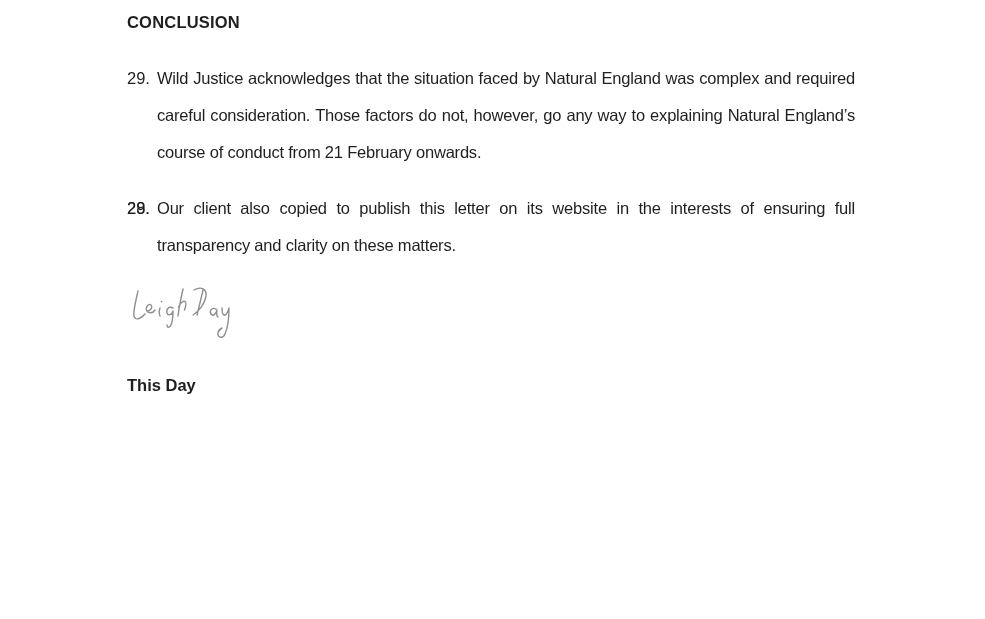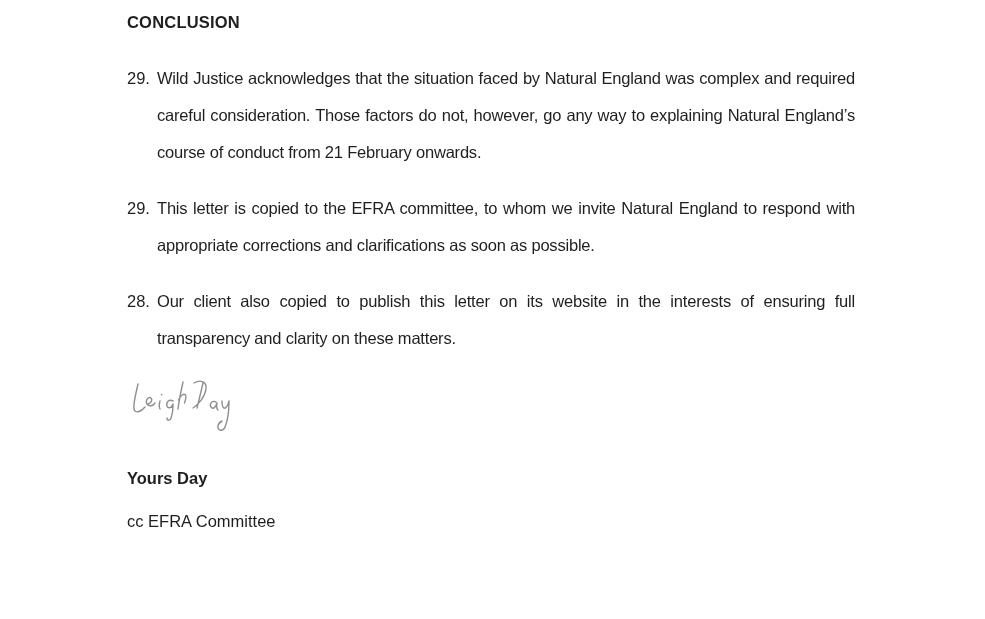--- a/index.html
+++ b/index.html
@@ -72,21 +72,20 @@
 
   <div class="heading">CONCLUSION</div>
 
   <div class="para">
     <span class="num">29.</span>
     <span>Wild Justice acknowledges that the situation faced by Natural England was complex and required careful consideration. Those factors do not, however, go any way to explaining Natural England’s course of conduct from 21 February onwards.</span>
   </div>
 
   <div class="para">
     <span class="num">29.</span>
-    <span>This letter is copied to the EFRA committee, to whom we invite Natural England to respond with appropriate corrections and clarifications as soon as possible.</span>
   </div>
 
   <div class="para">
     <span class="num">28.</span>
     <span>Our client also copied to publish this letter on its website in the interests of ensuring full transparency and clarity on these matters.</span>
   </div>
 
 
   <div class="signature">
     <svg viewBox="0 0 110 66" fill="none" stroke="#8f8f8f" stroke-width="1.4" stroke-linecap="round" stroke-linejoin="round">
@@ -103,17 +102,16 @@
       <path d="M54,6 c-2,9 -4,19 -5,27 m0.5,-9 c2,-4 5,-7 7,-5 c1,1 0,5 -1,8"></path>
 
       <path d="M74,7 c-2,9 -4,17 -6,25 m-3,-25 c7,-4 13,-1 12,6 c-1,8 -8,16 -13,19"></path>
 
       <path d="M87,26 c-4,-2 -7,2 -5,5 c2,3 5,0 6,-4 c-0.5,3 -0.5,6 1,7"></path>
 
       <path d="M93,25 c0,3 0,6 2,7 c2,1 4,-3 5,-7 c0,8 -1,19 -4,26 c-2,5 -8,4 -7,-1 c0.5,-3 2,-4 4,-5"></path>
     </svg>
   </div>
 
-  <div class="signer">Yours Day</div>
+  <div class="signer">This Day</div>
 
-  <div class="cc">cc EFRA Committee</div>
 
 </div>
 
 </body></html>

